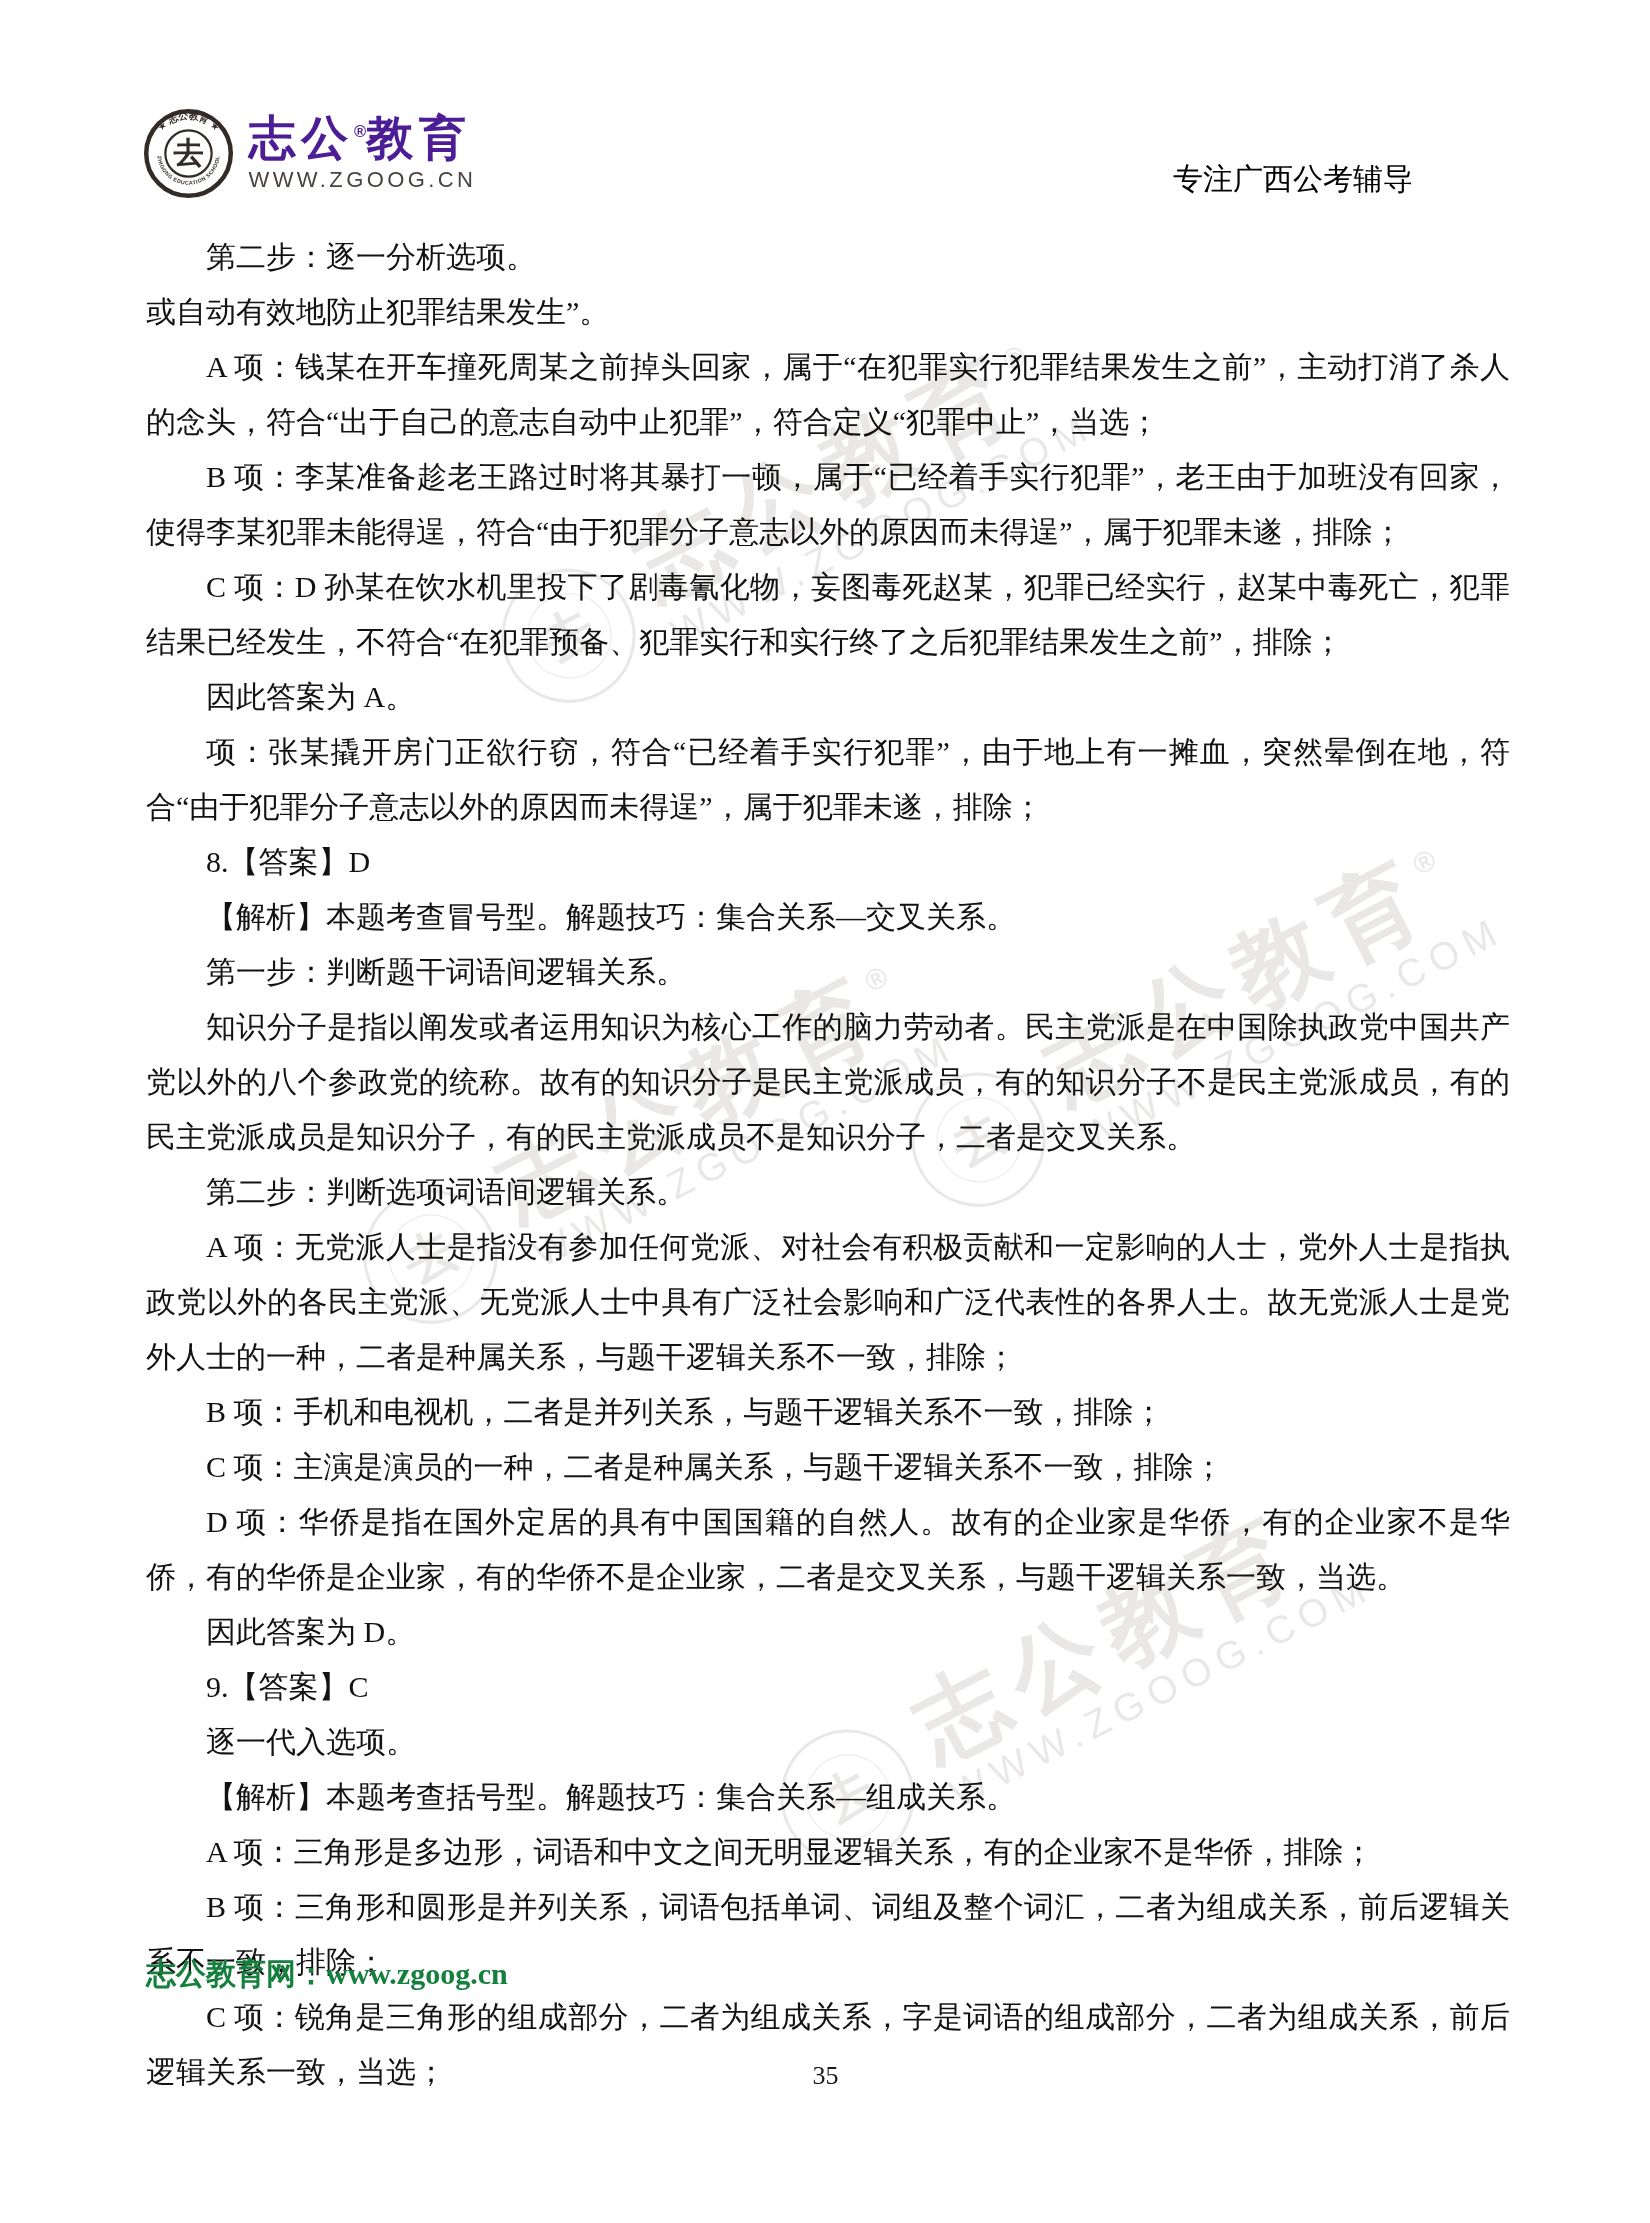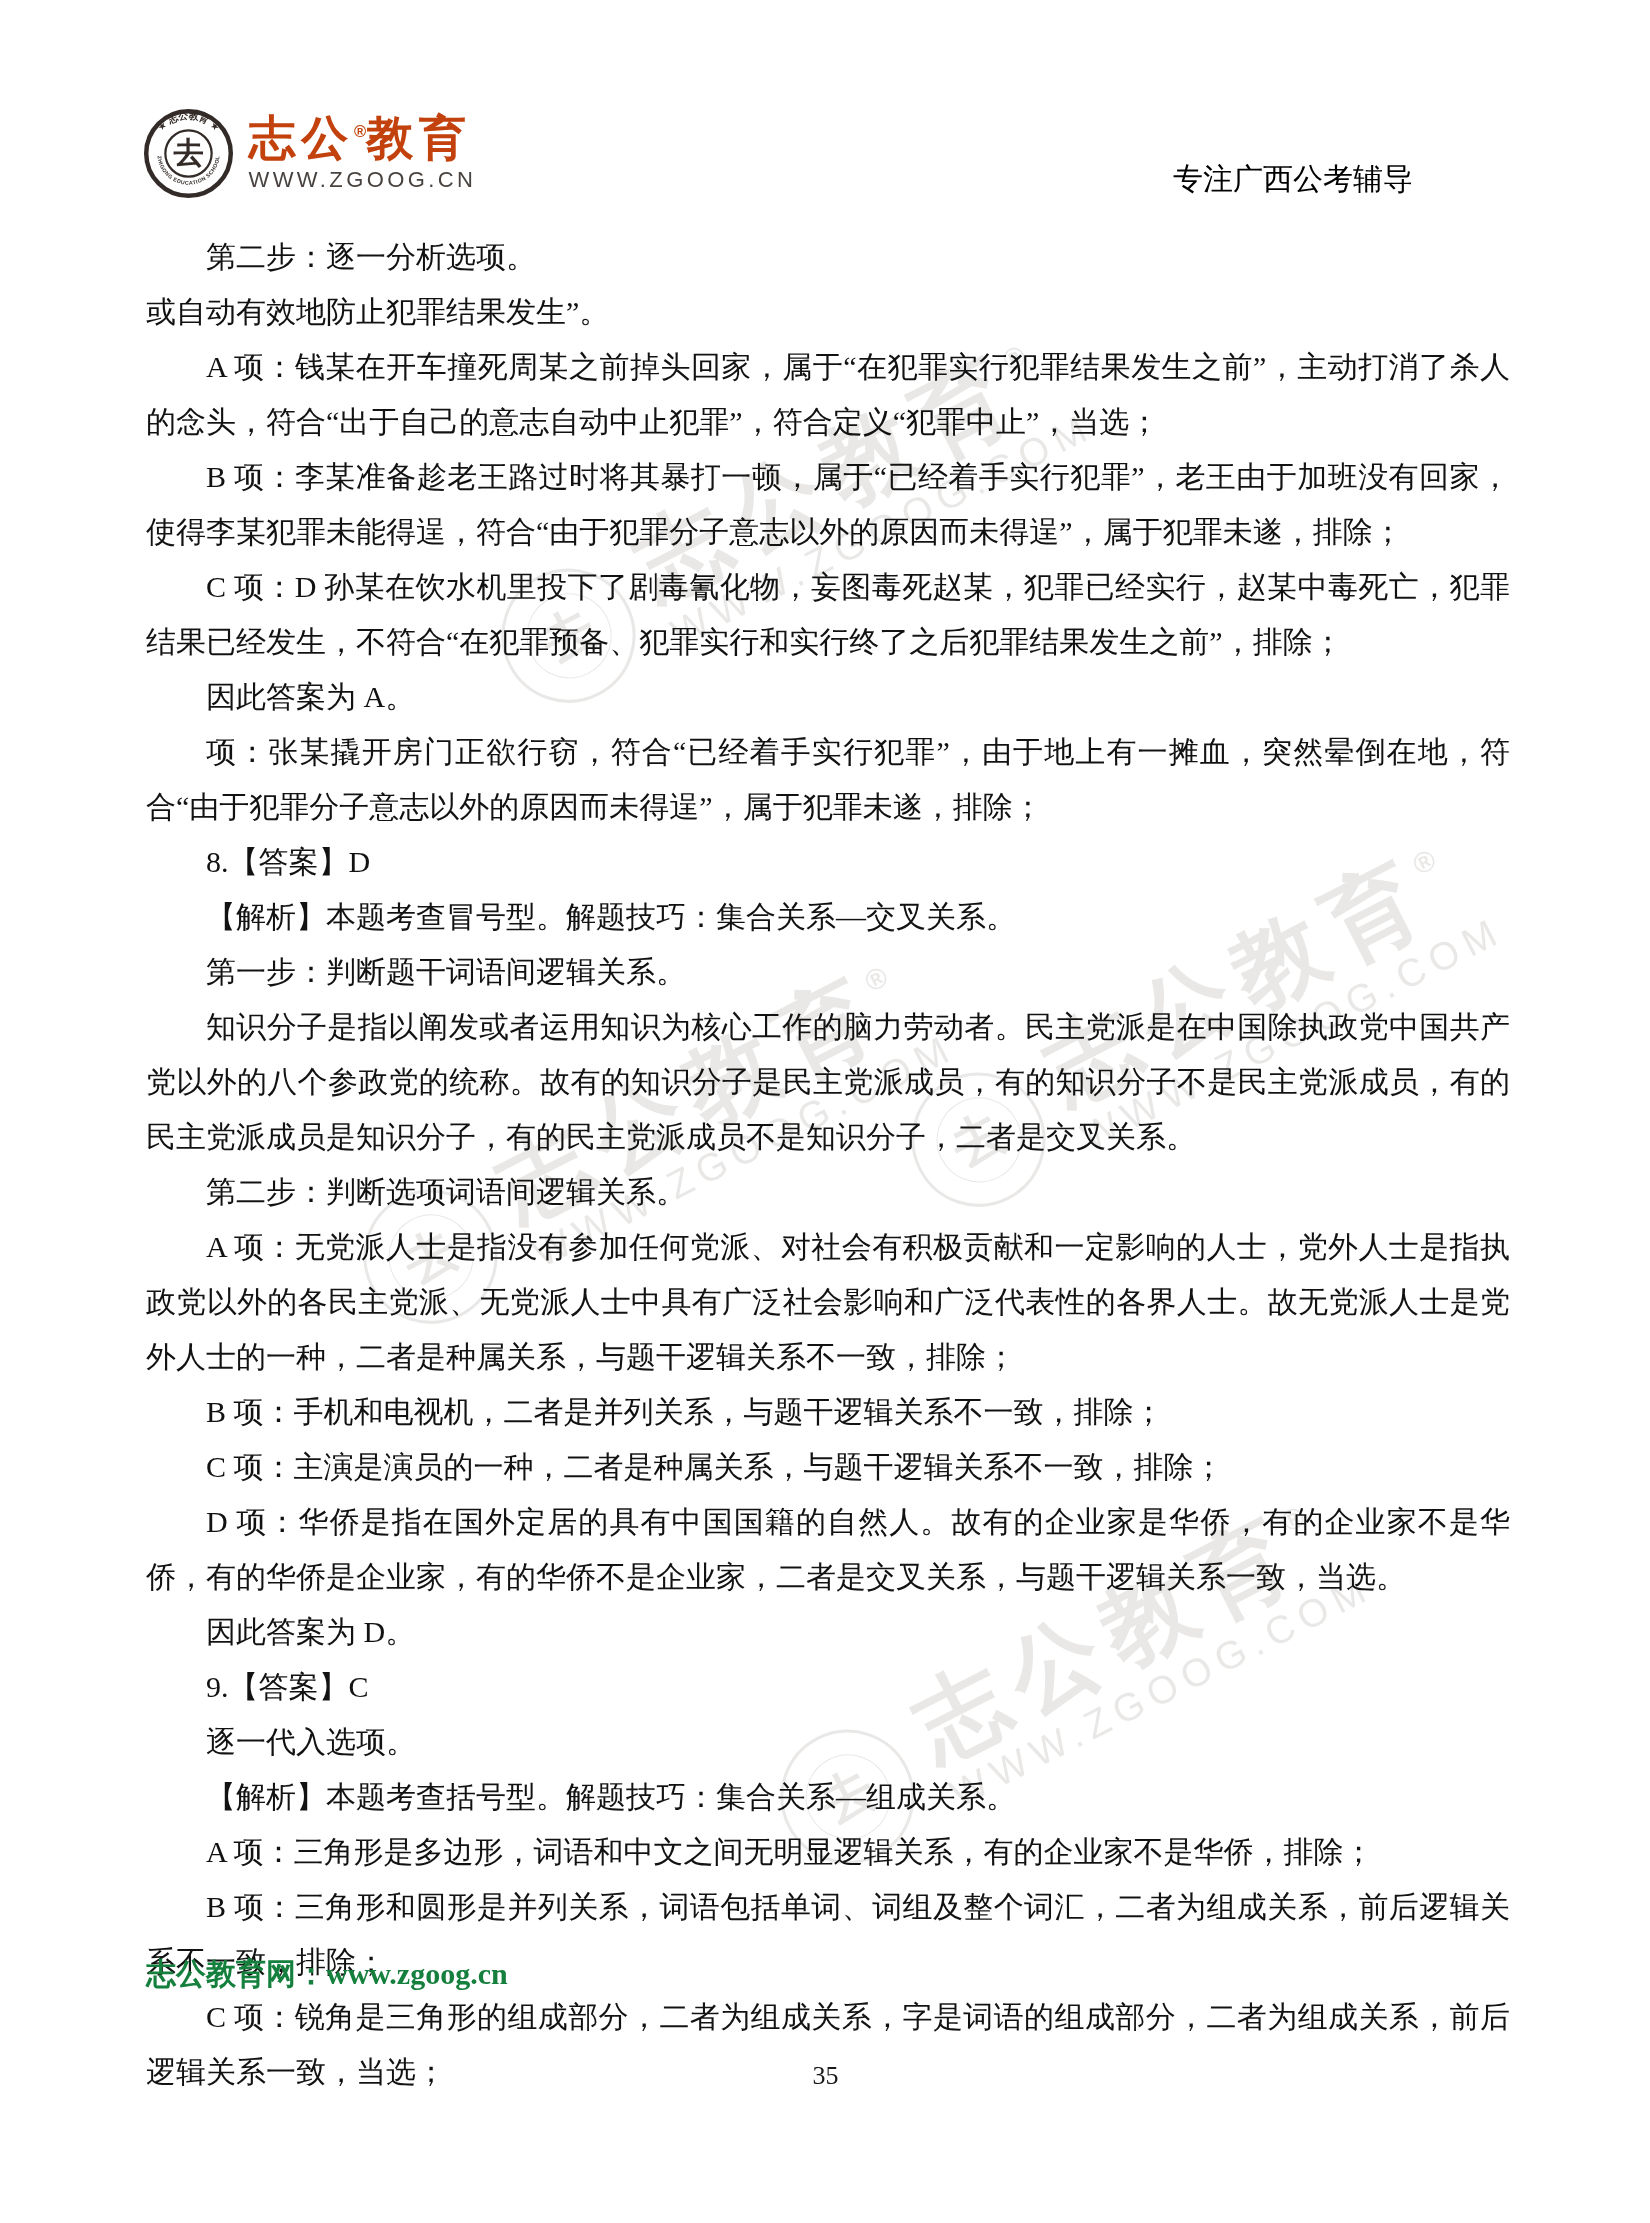--- a/index.html
+++ b/index.html
@@ -7,21 +7,21 @@
     position:relative;width:1651px;height:2223px;background:#ffffff;overflow:hidden;
     font-family:"Liberation Serif","DejaVu Serif",serif;color:#121212;
   }
 
   
   .brand{position:absolute;left:144px;top:109px;display:flex;align-items:center;gap:15.5px;}
   .seal-svg{width:89px;height:89px;display:block;}
   .brand-text{display:flex;flex-direction:column;}
   .brand-name{
     font-family:"Liberation Sans","DejaVu Sans",sans-serif;font-weight:bold;
-    font-size:47px;letter-spacing:5.8px;color:#c2410c;line-height:1;white-space:nowrap;
+    font-size:47px;letter-spacing:5.8px;color:#4c1d95;line-height:1;white-space:nowrap;
   }
   .brand-name .reg{font-size:16.5px;vertical-align:17.5px;letter-spacing:0;}
   .brand-url{
     font-family:"Liberation Sans","DejaVu Sans",sans-serif;font-size:22px;
     letter-spacing:3.4px;color:#494340;margin-top:6.8px;white-space:nowrap;
   }
   .tagline{position:absolute;left:1173px;top:159px;font-size:30px;color:#000;white-space:nowrap;}
 
   
   .wm{

